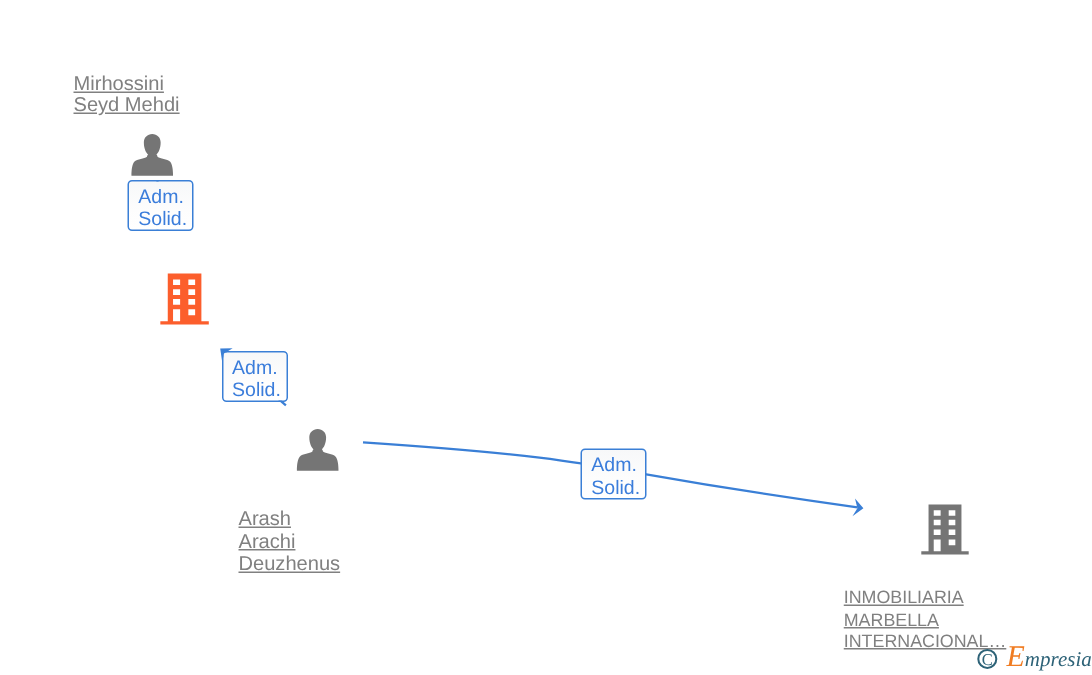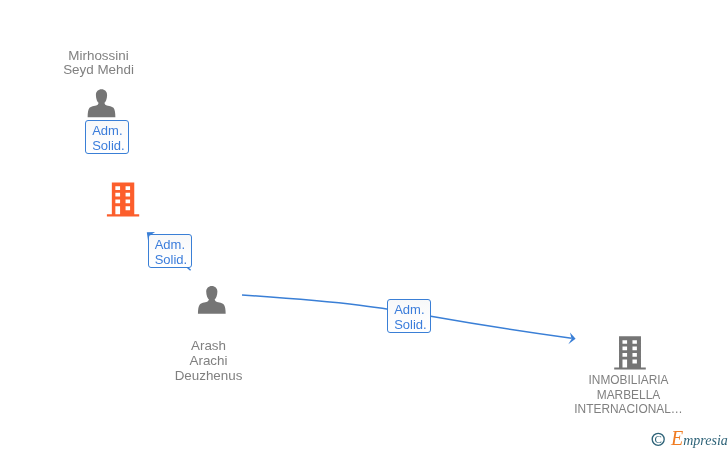--- a/index.html
+++ b/index.html
@@ -6,22 +6,22 @@
   html,body{margin:0;padding:0;background:#ffffff;}
   body{width:728px;height:450px;overflow:hidden;
        font-family:"Liberation Sans",sans-serif;
        -webkit-font-smoothing:antialiased;}
   #stage{position:relative;width:728px;height:450px;background:#fff;overflow:hidden;}
   svg.layer{position:absolute;left:0;top:0;width:728px;height:450px;overflow:visible;}
   #edge-layer{z-index:1;}
   #icon-layer{z-index:2;}
   .edge-line{fill:none;stroke:#3a7fd6;stroke-width:1.5;}
   .edge-head{fill:#3a7fd6;stroke:none;}
-  .node-label{position:absolute;text-align:center;color:#808080;
-              font-size:13.4px;line-height:14.8px;white-space:pre;z-index:3;}
+  .node-label{position:absolute;text-align:left;color:#808080;
+              font-size:13.4px;line-height:14.8px;white-space:pre;z-index:3;text-decoration:underline;}
   .company-label{font-size:12px;line-height:14.6px;}
   .edge-label{position:absolute;box-sizing:border-box;
               border:1.2px solid #3a7fd6;border-radius:3px;
               background:linear-gradient(#f7f8f9,#fdfdfd 60%,#ffffff);
               color:#3b7ddb;
               font-size:13px;line-height:14.6px;white-space:pre;
               padding:3.6px 0 0 6.2px;z-index:4;}
   #copyright-mark{position:absolute;z-index:5;
                   font-family:"Liberation Serif",serif;}
   #watermark{position:absolute;z-index:5;white-space:nowrap;line-height:1;}
@@ -59,21 +59,21 @@
   </svg>
 
   <div class="node-label" id="node-label-0" style="left: 49px; top: 48.6px; width: 99px;">Mirhossini
 Seyd Mehdi</div>
 
 
   <div class="node-label" id="node-label-2" style="left: 159px; top: 339px; width: 99px;">Arash
 Arachi
 Deuzhenus</div>
 
-  <div class="node-label company-label" id="node-label-3" style="left: 562.5px; top: 373px; width: 132px; font-size: 11.9px;">INMOBILIARIA
+  <div class="node-label company-label" id="node-label-3" style="left: 562.5px; top: 391px; width: 132px; font-size: 11.9px;">INMOBILIARIA
 MARBELLA
 INTERNACIONAL…</div>
 
   <div class="edge-label" id="edge-label-0" style="left: 85px; top: 119.5px; width: 44px; height: 34px;">Adm.
 Solid.</div>
 
   <div class="edge-label" id="edge-label-1" style="left: 147.5px; top: 233.5px; width: 44px; height: 34px;">Adm.
 Solid.</div>
 
   <div class="edge-label" id="edge-label-2" style="left: 387px; top: 298.5px; width: 44px; height: 34px;">Adm.

